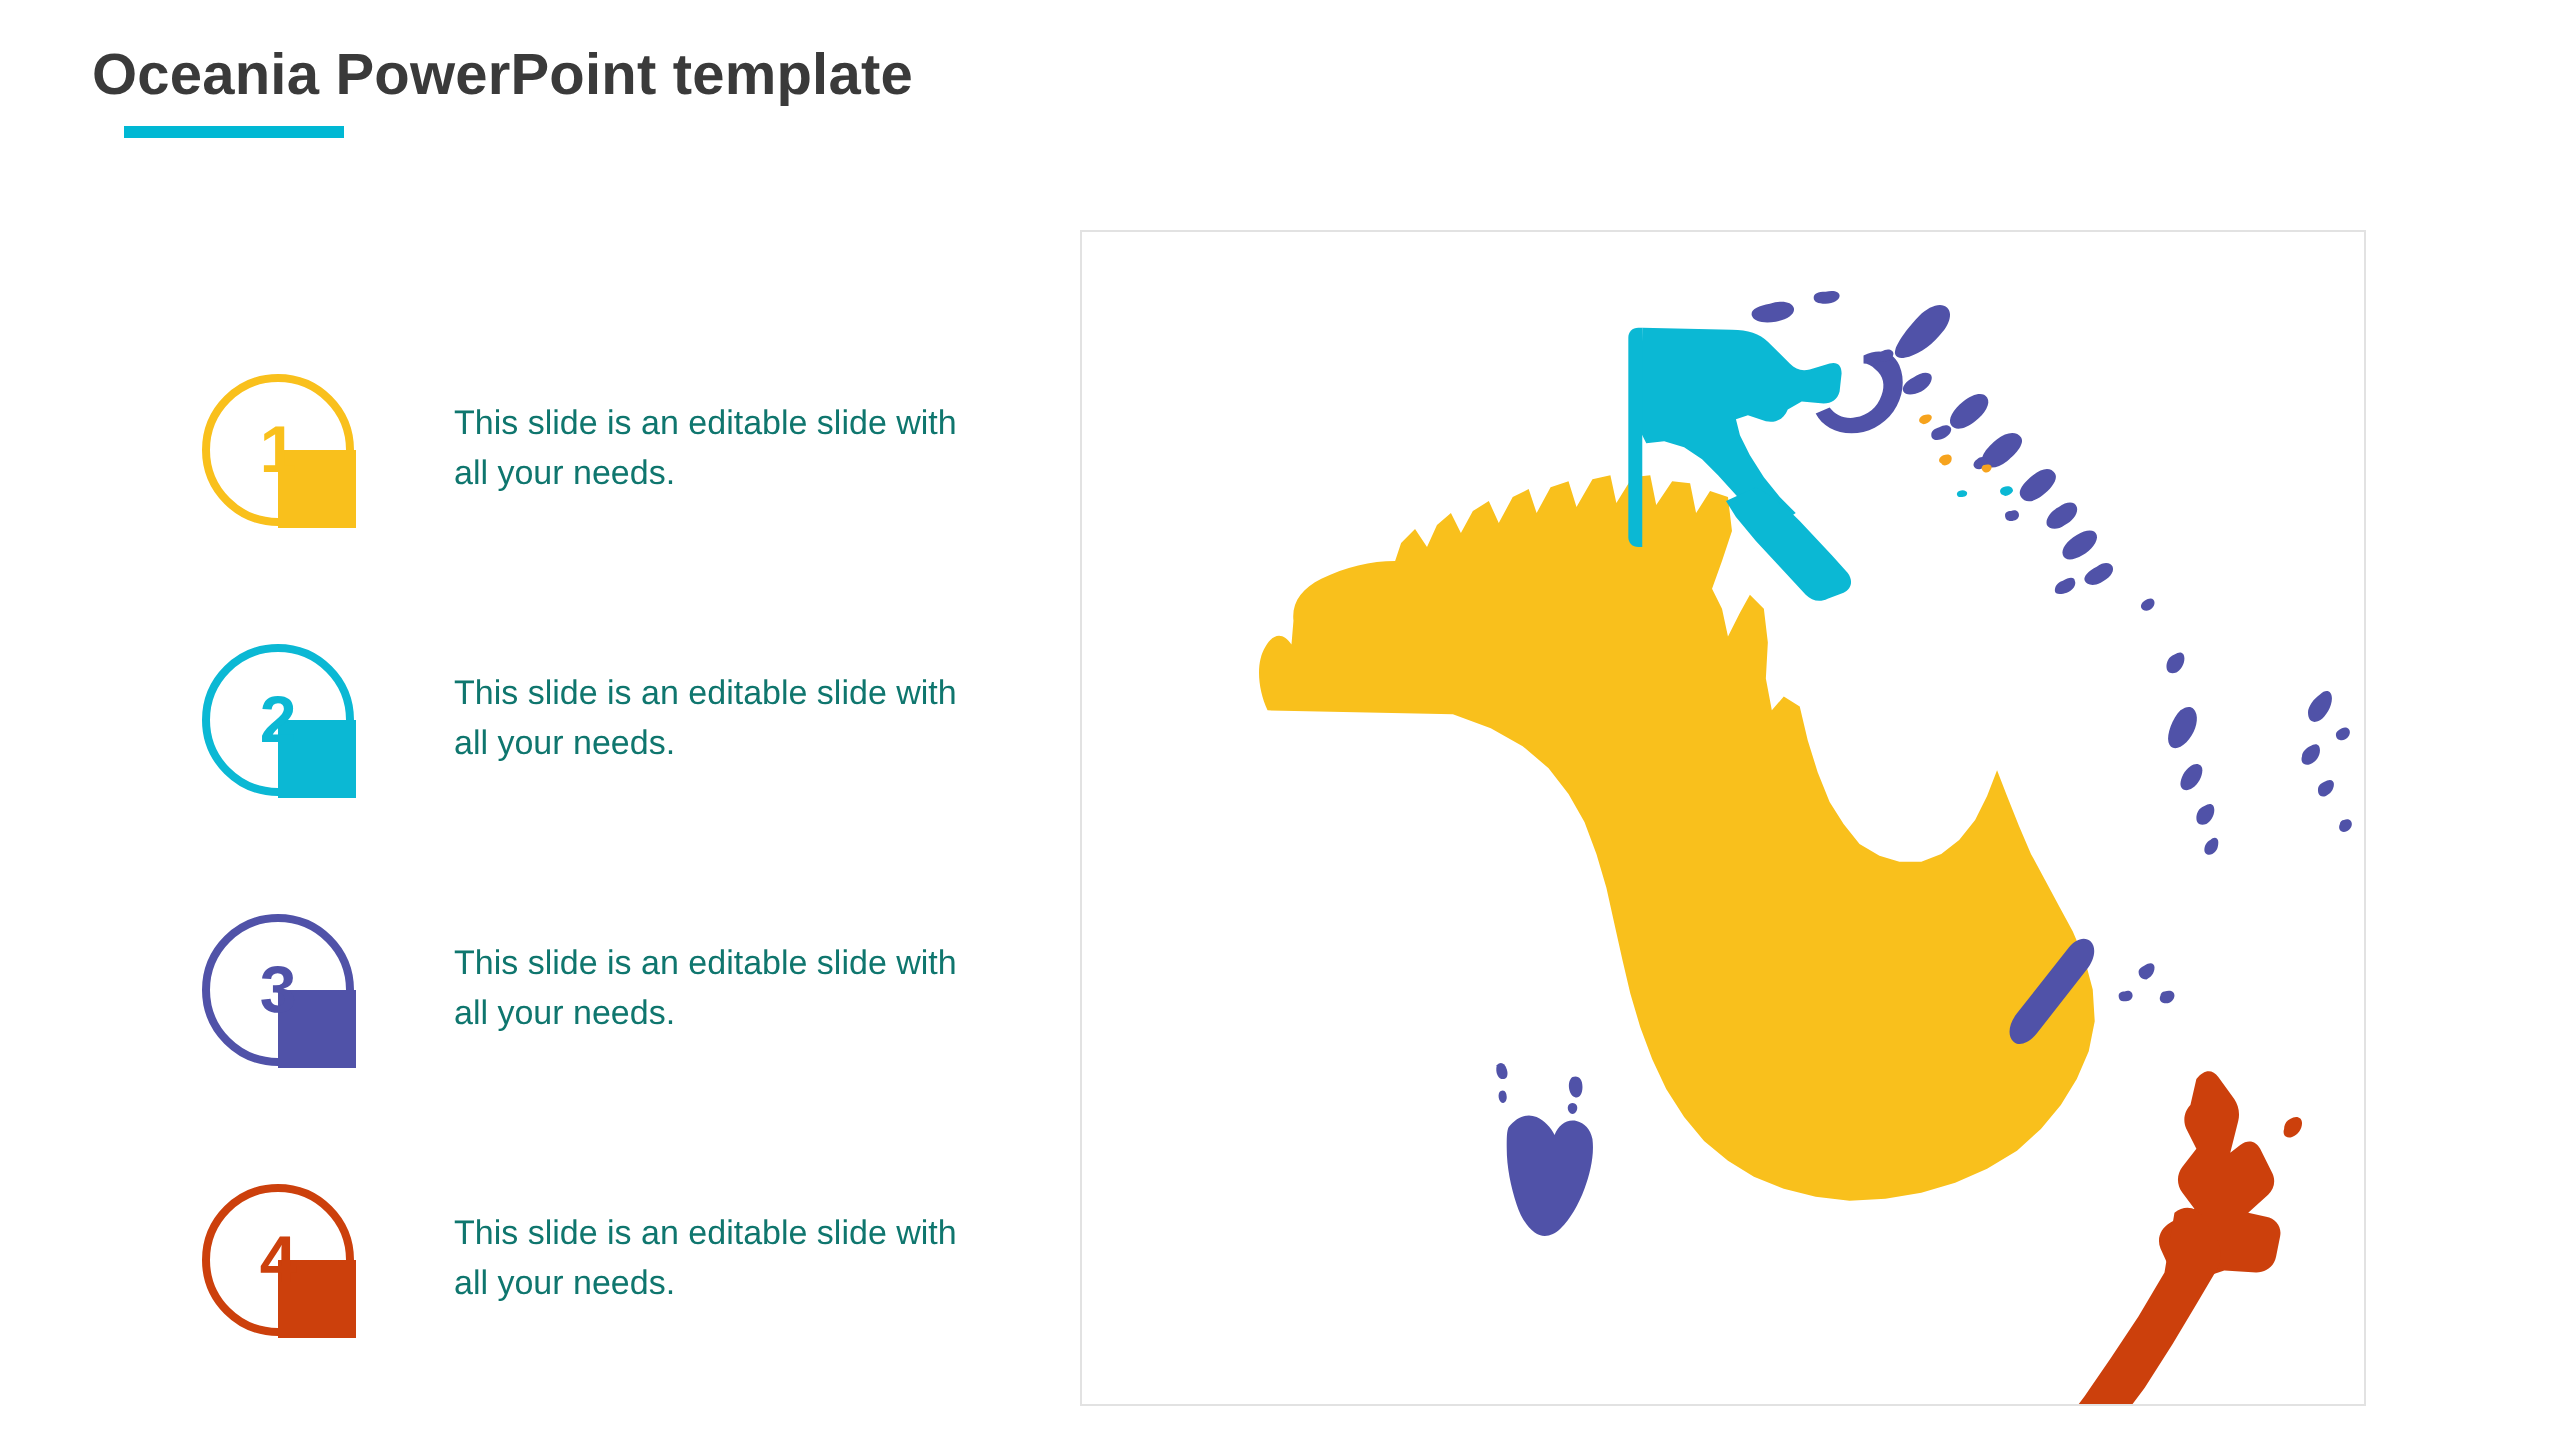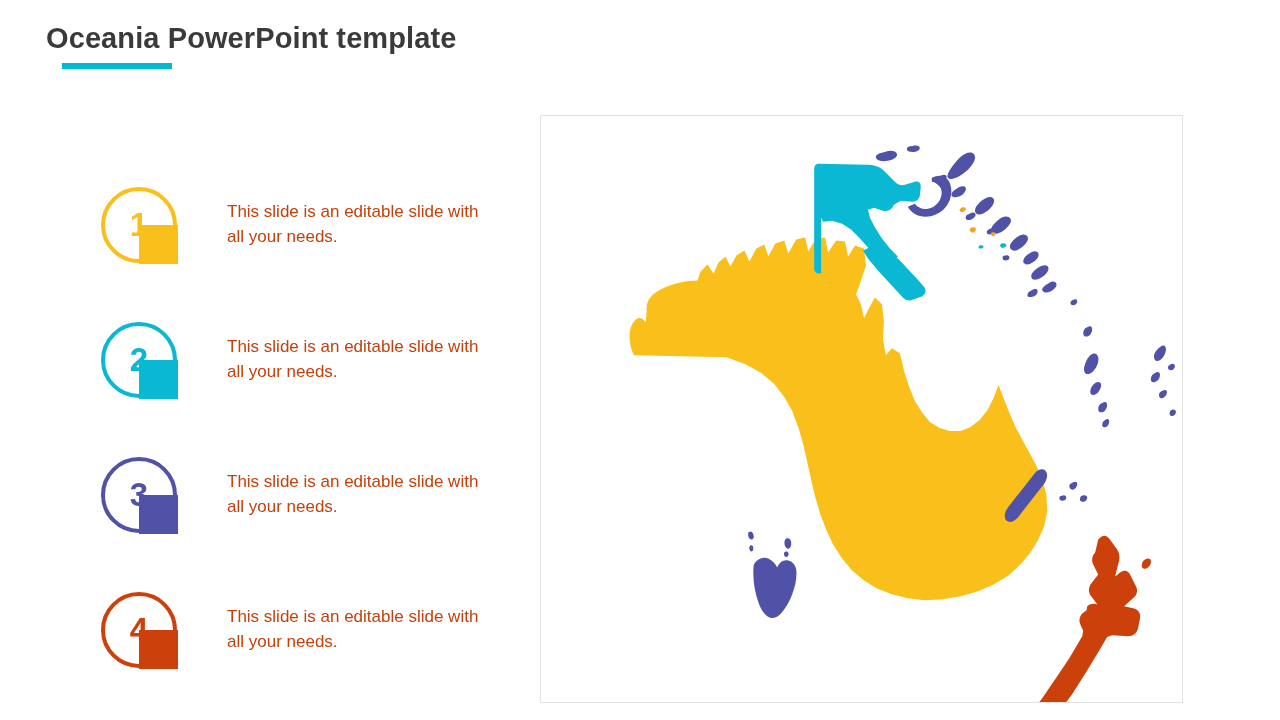--- a/index.html
+++ b/index.html
@@ -82,21 +82,21 @@
     padding-bottom: 2px;
     box-sizing: border-box;
   }
   .bullet-text {
     position: absolute;
     left: 127px;
     top: 13px;
     width: 262px;
     font-size: 17px;
     line-height: 25px;
-    color: #c2410c;
+    color: #0f766e;
     font-family: "Liberation Sans", sans-serif;
   }
 
   
   #map-panel {
     position: absolute;
     left: 540px;
     top: 115px;
     width: 643px;
     height: 588px;

